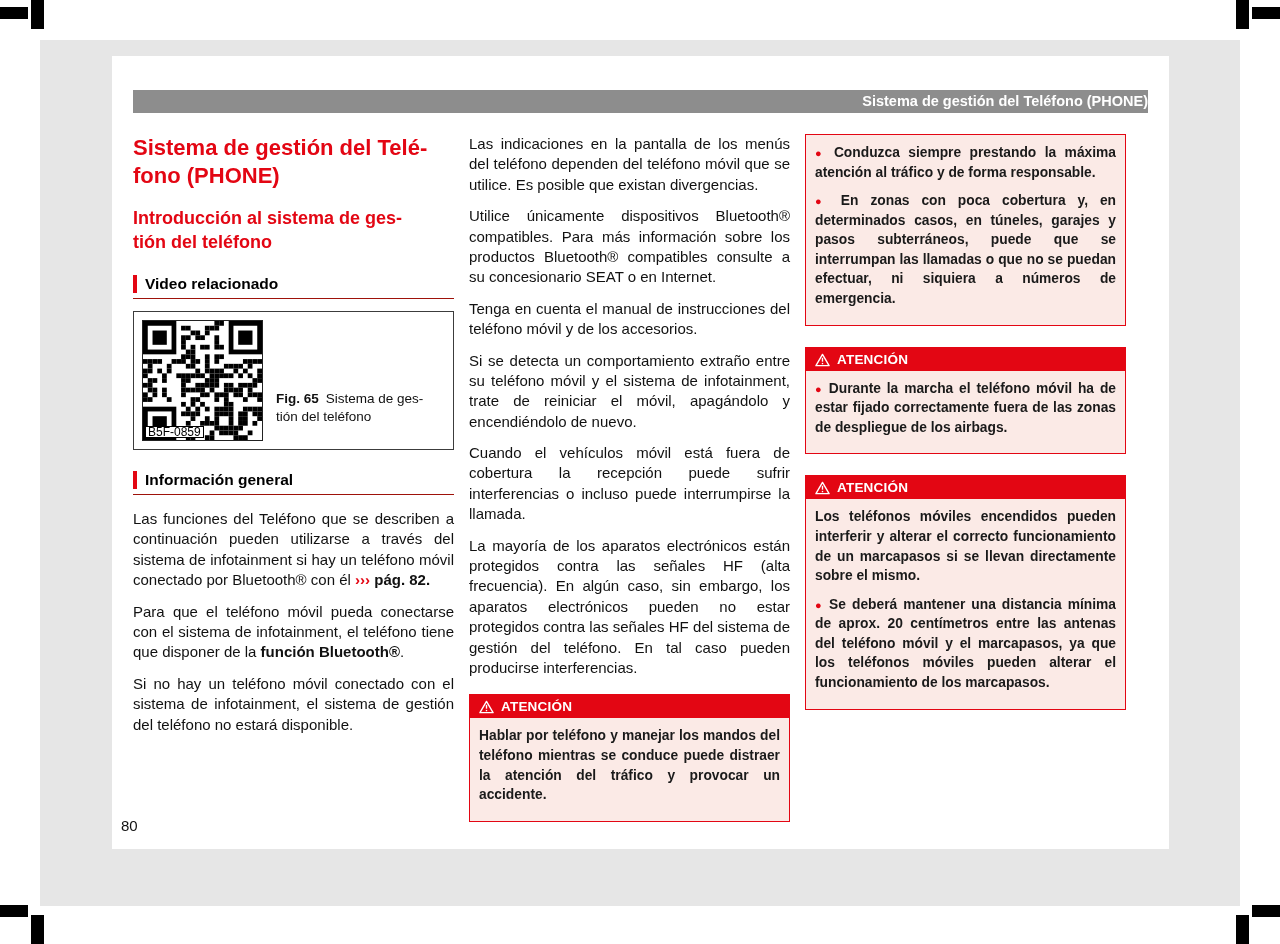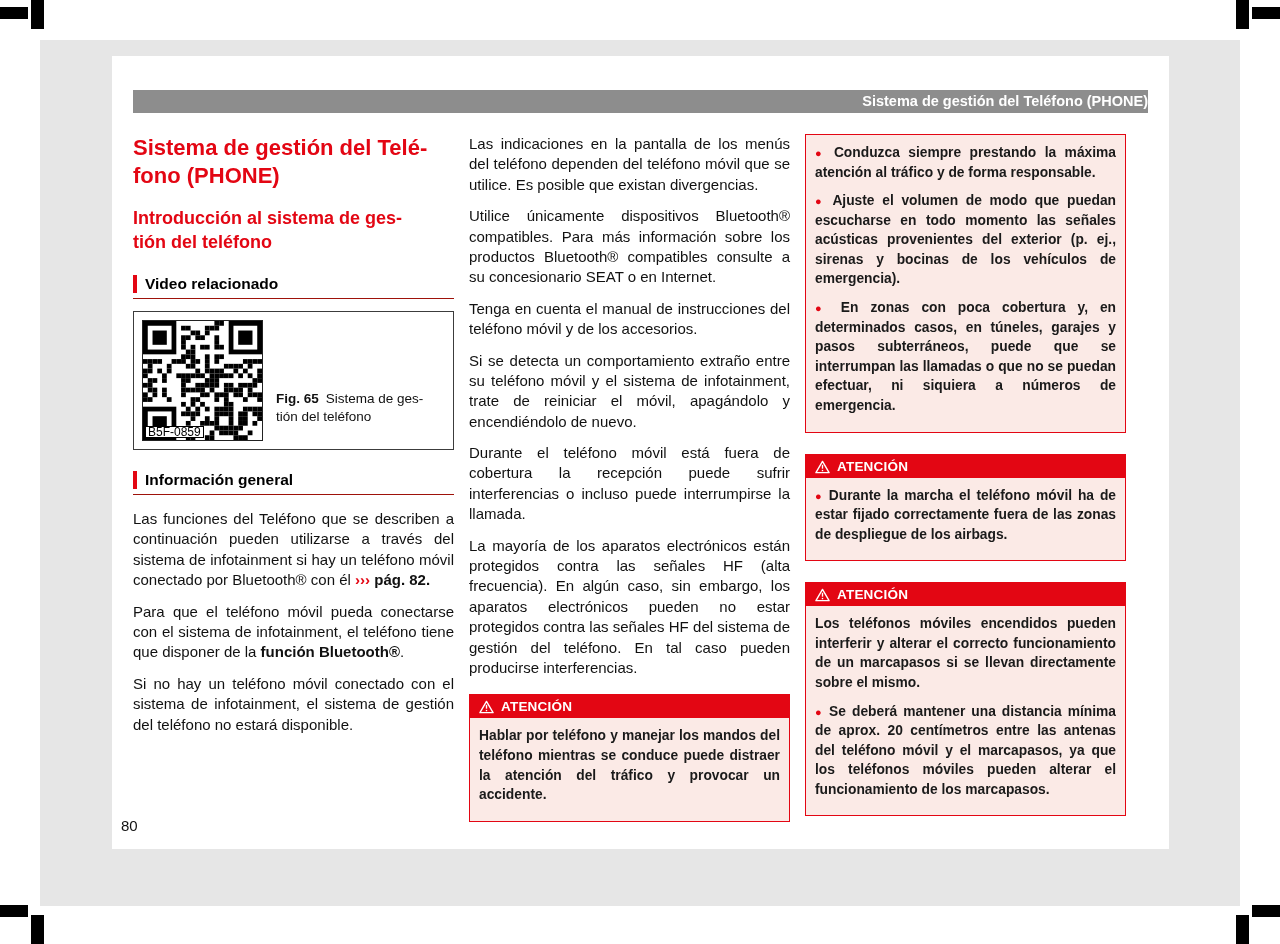--- a/index.html
+++ b/index.html
@@ -345,21 +345,21 @@
       <p class="p"><span>Para que el teléfono móvil pueda conectarse con el sistema de infotainment, el teléfono tiene que disponer de la </span><span class="b">función Bluetooth®</span><span>.</span></p>
 
       <p class="p">Si no hay un teléfono móvil conectado con el sistema de infotainment, el sistema de gestión del teléfono no estará disponible.</p>
     </div>
 
     <div class="col">
       <p class="p" style="margin-top:0">Las indicaciones en la pantalla de los menús del teléfono dependen del teléfono móvil que se utilice. Es posible que existan divergencias.</p>
       <p class="p">Utilice únicamente dispositivos Bluetooth® compatibles. Para más información sobre los productos Bluetooth® compatibles consulte a su concesionario SEAT o en Internet.</p>
       <p class="p">Tenga en cuenta el manual de instrucciones del teléfono móvil y de los accesorios.</p>
       <p class="p">Si se detecta un comportamiento extraño entre su teléfono móvil y el sistema de infotainment, trate de reiniciar el móvil, apagándolo y encendiéndolo de nuevo.</p>
-      <p class="p">Durante el teléfono móvil está fuera de cobertura la recepción puede sufrir interferencias o incluso puede interrumpirse la llamada.</p>
+      <p class="p">Cuando el vehículos móvil está fuera de cobertura la recepción puede sufrir interferencias o incluso puede interrumpirse la llamada.</p>
       <p class="p">La mayoría de los aparatos electrónicos están protegidos contra las señales HF (alta frecuencia). En algún caso, sin embargo, los aparatos electrónicos pueden no estar protegidos contra las señales HF del sistema de gestión del teléfono. En tal caso pueden producirse interferencias.</p>
 
       <div class="wbox mt16">
         <div class="whead">
           <span class="wicon">
             <svg width="15" height="14" viewBox="0 0 24 22">
                 <path d="M12 2 L22.5 20 H1.5 Z" fill="none" stroke="#fff" stroke-width="2.2" stroke-linejoin="round"></path>
                 <rect x="10.9" y="7.5" width="2.2" height="6.2" fill="#fff"></rect>
                 <rect x="10.9" y="15.6" width="2.2" height="2.2" fill="#fff"></rect>
               </svg>
@@ -370,21 +370,20 @@
           <p class="wp">Hablar por teléfono y manejar los mandos del teléfono mientras se conduce puede distraer la atención del tráfico y provocar un accidente.</p>
         </div>
       </div>
     </div>
 
     <div class="col">
 
       <div class="wbox">
         <div class="wbody">
           <p class="wp bullet">Conduzca siempre prestando la máxima atención al tráfico y de forma responsable.</p>
-          <p class="wp bullet">Ajuste el volumen de modo que puedan escucharse en todo momento las señales acústicas provenientes del exterior (p. ej., sirenas y bocinas de los vehículos de emergencia).</p>
           <p class="wp bullet">En zonas con poca cobertura y, en determinados casos, en túneles, garajes y pasos subterráneos, puede que se interrumpan las llamadas o que no se puedan efectuar, ni siquiera a números de emergencia.</p>
         </div>
       </div>
 
       <div class="wbox gap">
         <div class="whead">
           <span class="wicon">
             <svg width="15" height="14" viewBox="0 0 24 22">
                 <path d="M12 2 L22.5 20 H1.5 Z" fill="none" stroke="#fff" stroke-width="2.2" stroke-linejoin="round"></path>
                 <rect x="10.9" y="7.5" width="2.2" height="6.2" fill="#fff"></rect>

